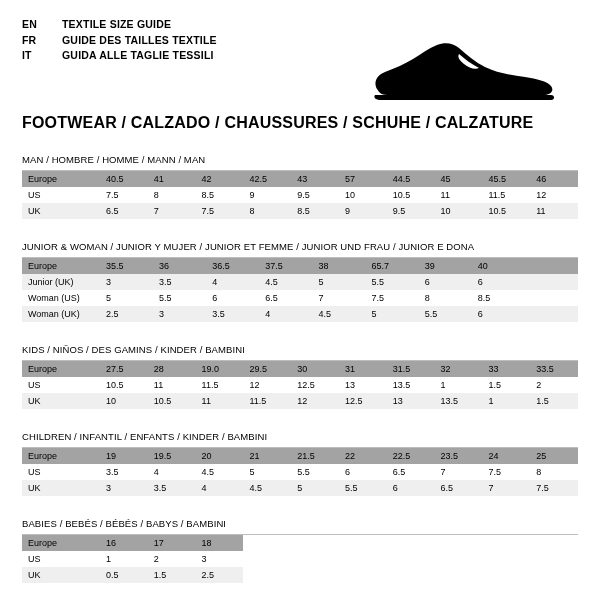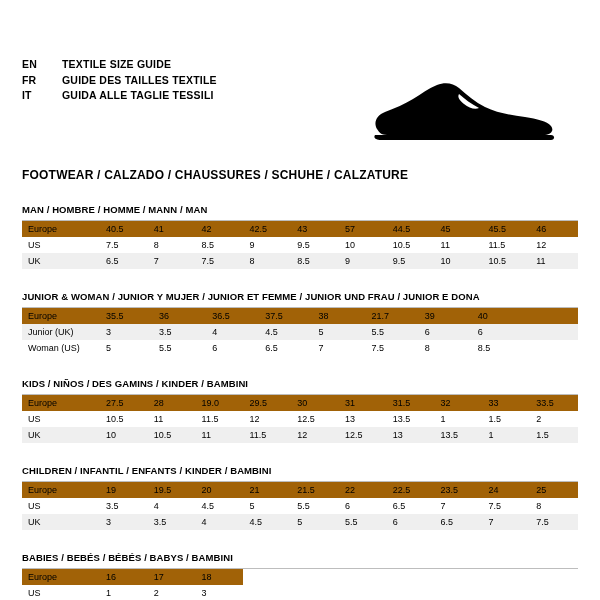--- a/index.html
+++ b/index.html
@@ -19,21 +19,20 @@
     width: 600px;
     height: 600px;
     box-sizing: border-box;
     padding: 18px 22px 0 22px;
   }
 
   
   .header {
     position: relative;
     height: 96px;
-    margin-top: 40px;
   }
   .lang-table {
     border-collapse: collapse;
     font-size: 10.5px;
     font-weight: bold;
     letter-spacing: 0.2px;
   }
   .lang-table td {
     padding: 0 0 2.5px 0;
     vertical-align: top;
@@ -45,33 +44,32 @@
   .shoe-wrap {
     position: absolute;
     right: 22px;
     top: 16px;
     width: 185px;
     height: 70px;
   }
   .shoe-wrap svg { display: block; }
 
   .footwear-title {
-    font-size: 12px;
+    font-size: 16px;
     font-weight: bold;
     letter-spacing: 0.2px;
-    margin-top: 14px;
   }
 
   
   .section {
     margin-top: 22px;
   }
   .section-title {
     font-size: 9.5px;
-    font-weight: bold;
+    font-weight: normal;
     letter-spacing: 0.1px;
     padding-bottom: 5px;
   }
   .rule {
     border: 0;
     border-top: 1px solid #bdbdbd;
     margin: 0 0 0 0;
   }
   table.sizes {
     border-collapse: collapse;
@@ -79,21 +77,21 @@
     font-size: 9px;
     table-layout: fixed;
   }
   table.sizes td {
     height: 16px;
     line-height: 16px;
     padding: 0 0 0 6px;
     white-space: nowrap;
   }
   table.sizes tr.shaded td {
-    background: #a16207;
+    background: #a3a3a3;
   }
   table.sizes tr.alt td {
     background: #efefef;
   }
   table.sizes td.label {
     width: 72px;
   }
   
   .babies td { width: auto; }
 </style>
@@ -184,21 +182,21 @@
     <hr class="rule">
     <table class="sizes">
       <tbody>
         <tr class="shaded">
           <td class="label">Europe</td>
           <td>35.5</td>
           <td>36</td>
           <td>36.5</td>
           <td>37.5</td>
           <td>38</td>
-          <td>21.7</td>
+          <td>65.7</td>
           <td>39</td>
           <td>40</td>
           <td></td>
         </tr>
         <tr class="alt">
           <td class="label">Junior (UK)</td>
           <td>3</td>
           <td>3.5</td>
           <td>4</td>
           <td>4.5</td>
@@ -211,20 +209,32 @@
         <tr>
           <td class="label">Woman (US)</td>
           <td>5</td>
           <td>5.5</td>
           <td>6</td>
           <td>6.5</td>
           <td>7</td>
           <td>7.5</td>
           <td>8</td>
           <td>8.5</td>
+          <td></td>
+        </tr>
+        <tr class="alt">
+          <td class="label">Woman (UK)</td>
+          <td>2.5</td>
+          <td>3</td>
+          <td>3.5</td>
+          <td>4</td>
+          <td>4.5</td>
+          <td>5</td>
+          <td>5.5</td>
+          <td>6</td>
           <td></td>
         </tr>
       </tbody>
     </table>
   </div>
 
   <div class="section">
     <div class="section-title">KIDS / NIÑOS / DES GAMINS / KINDER / BAMBINI</div>
     <hr class="rule">
     <table class="sizes">

